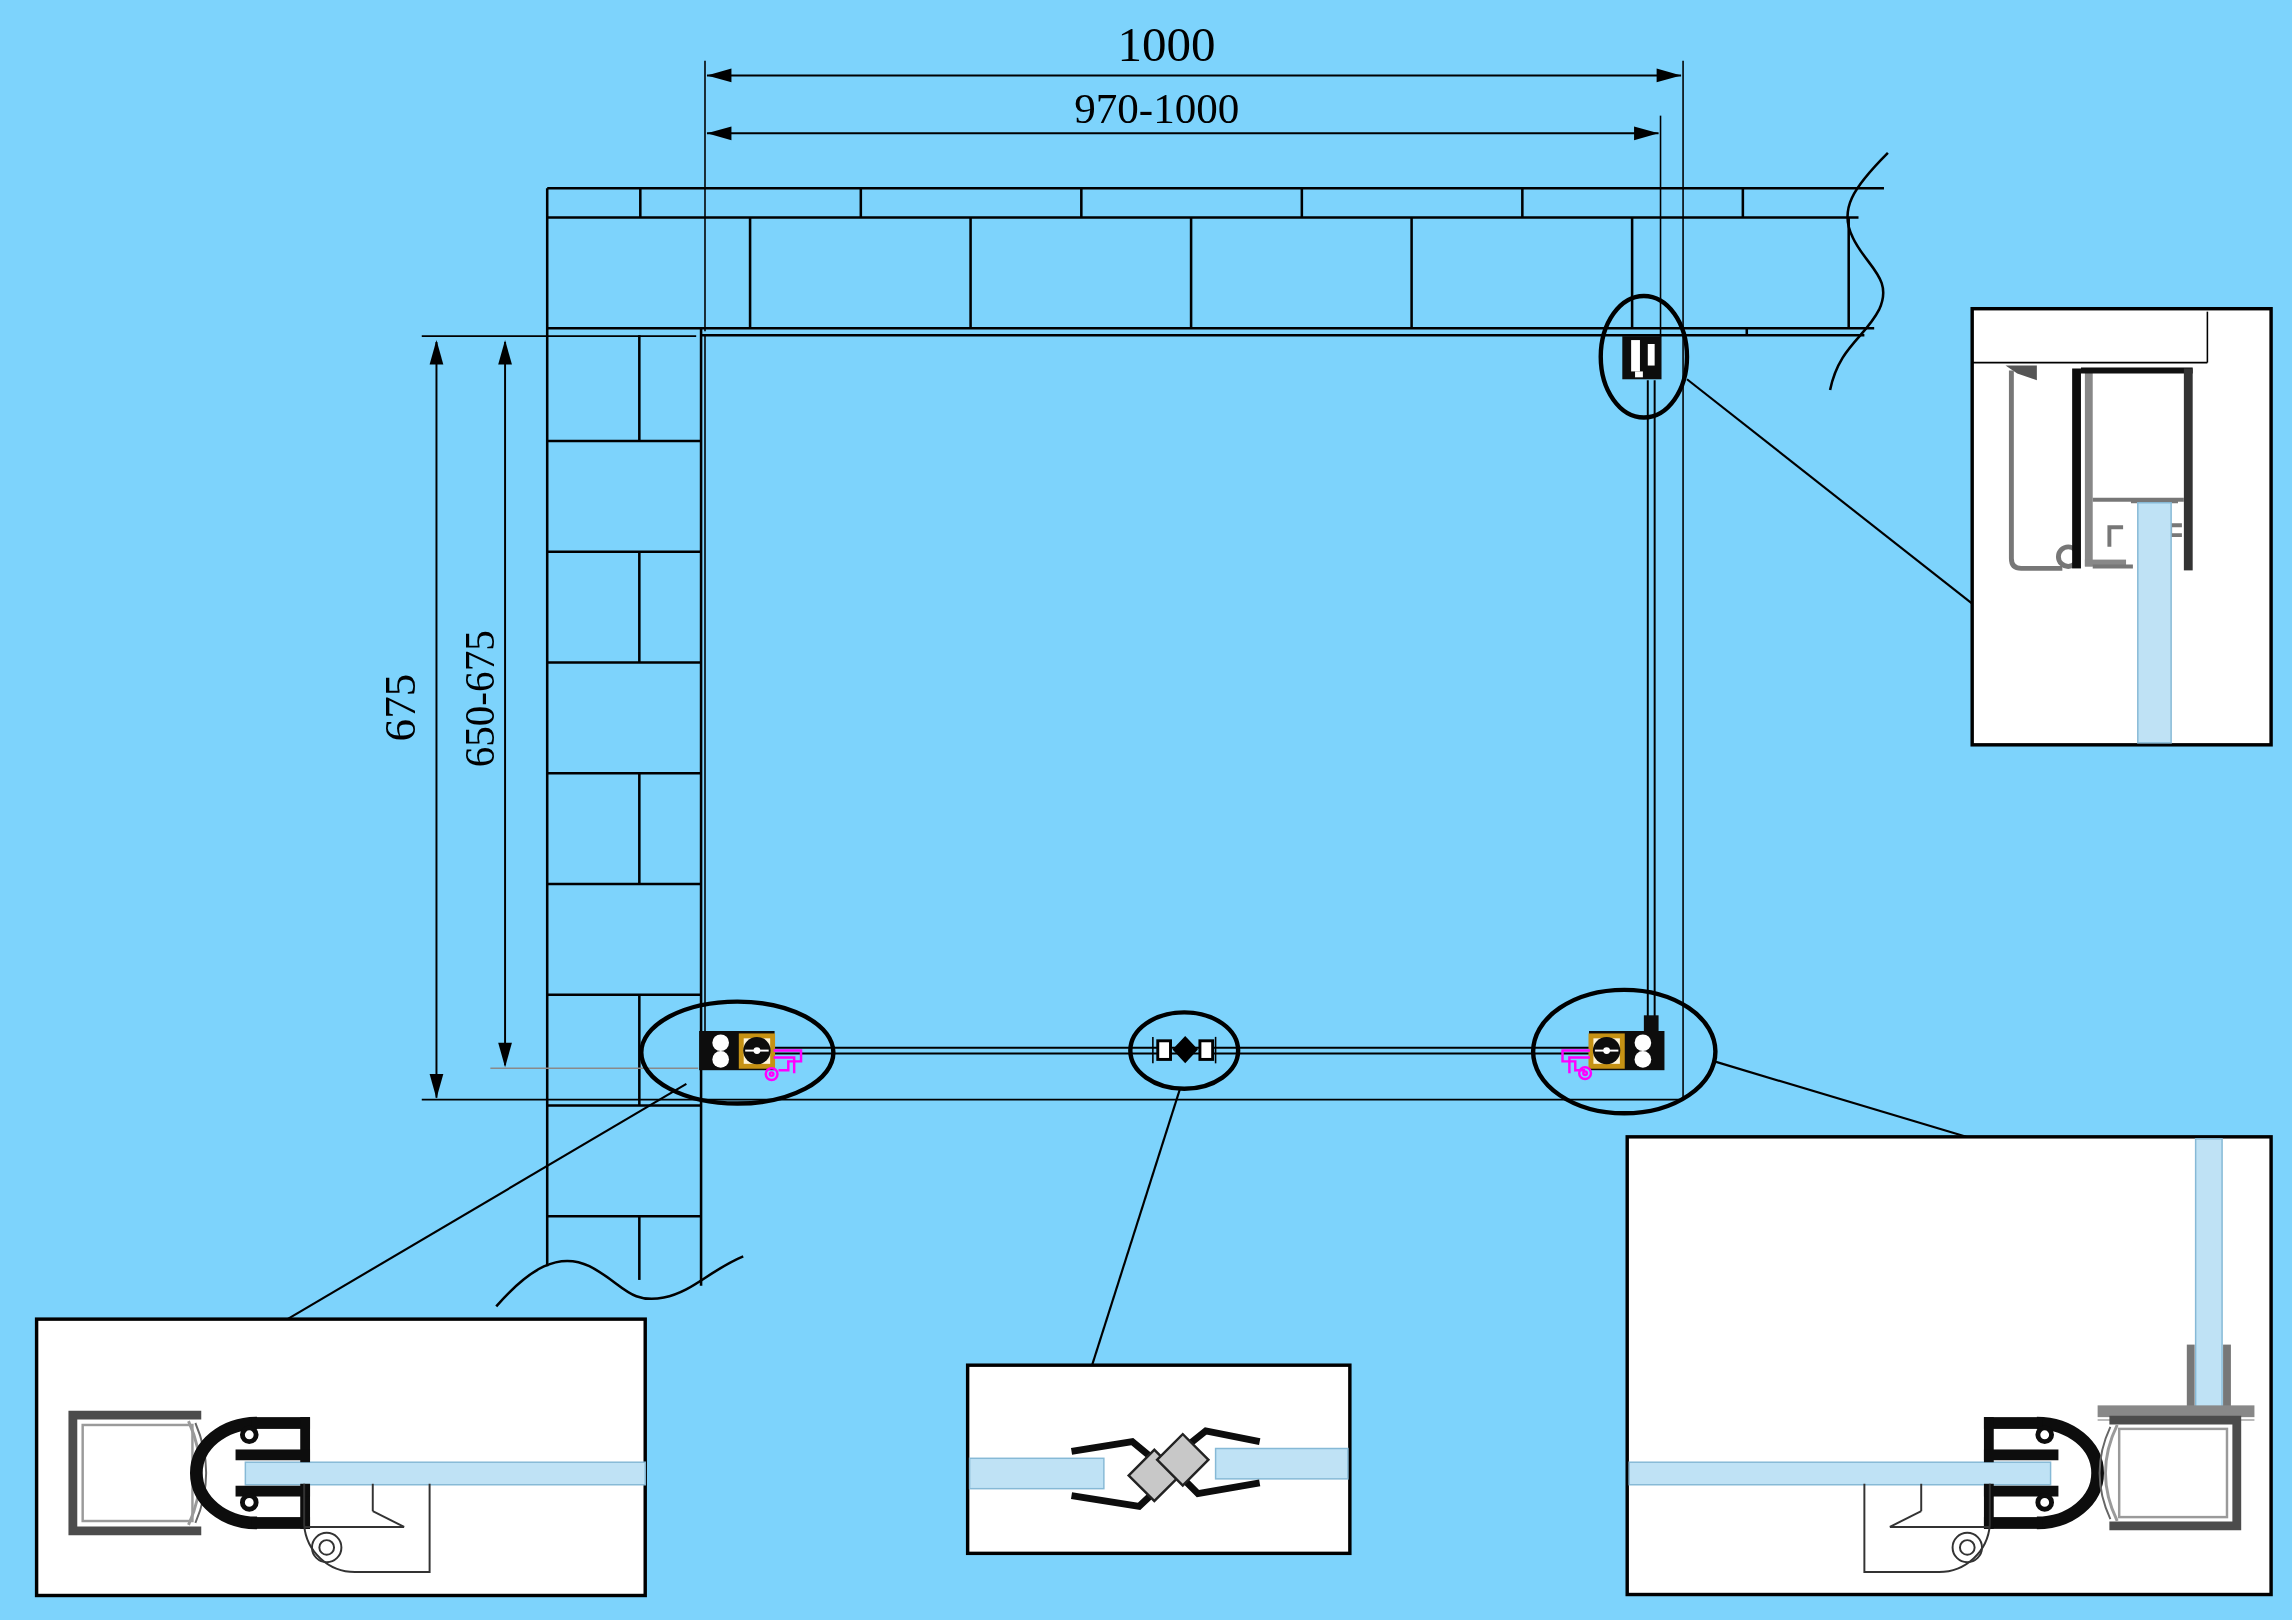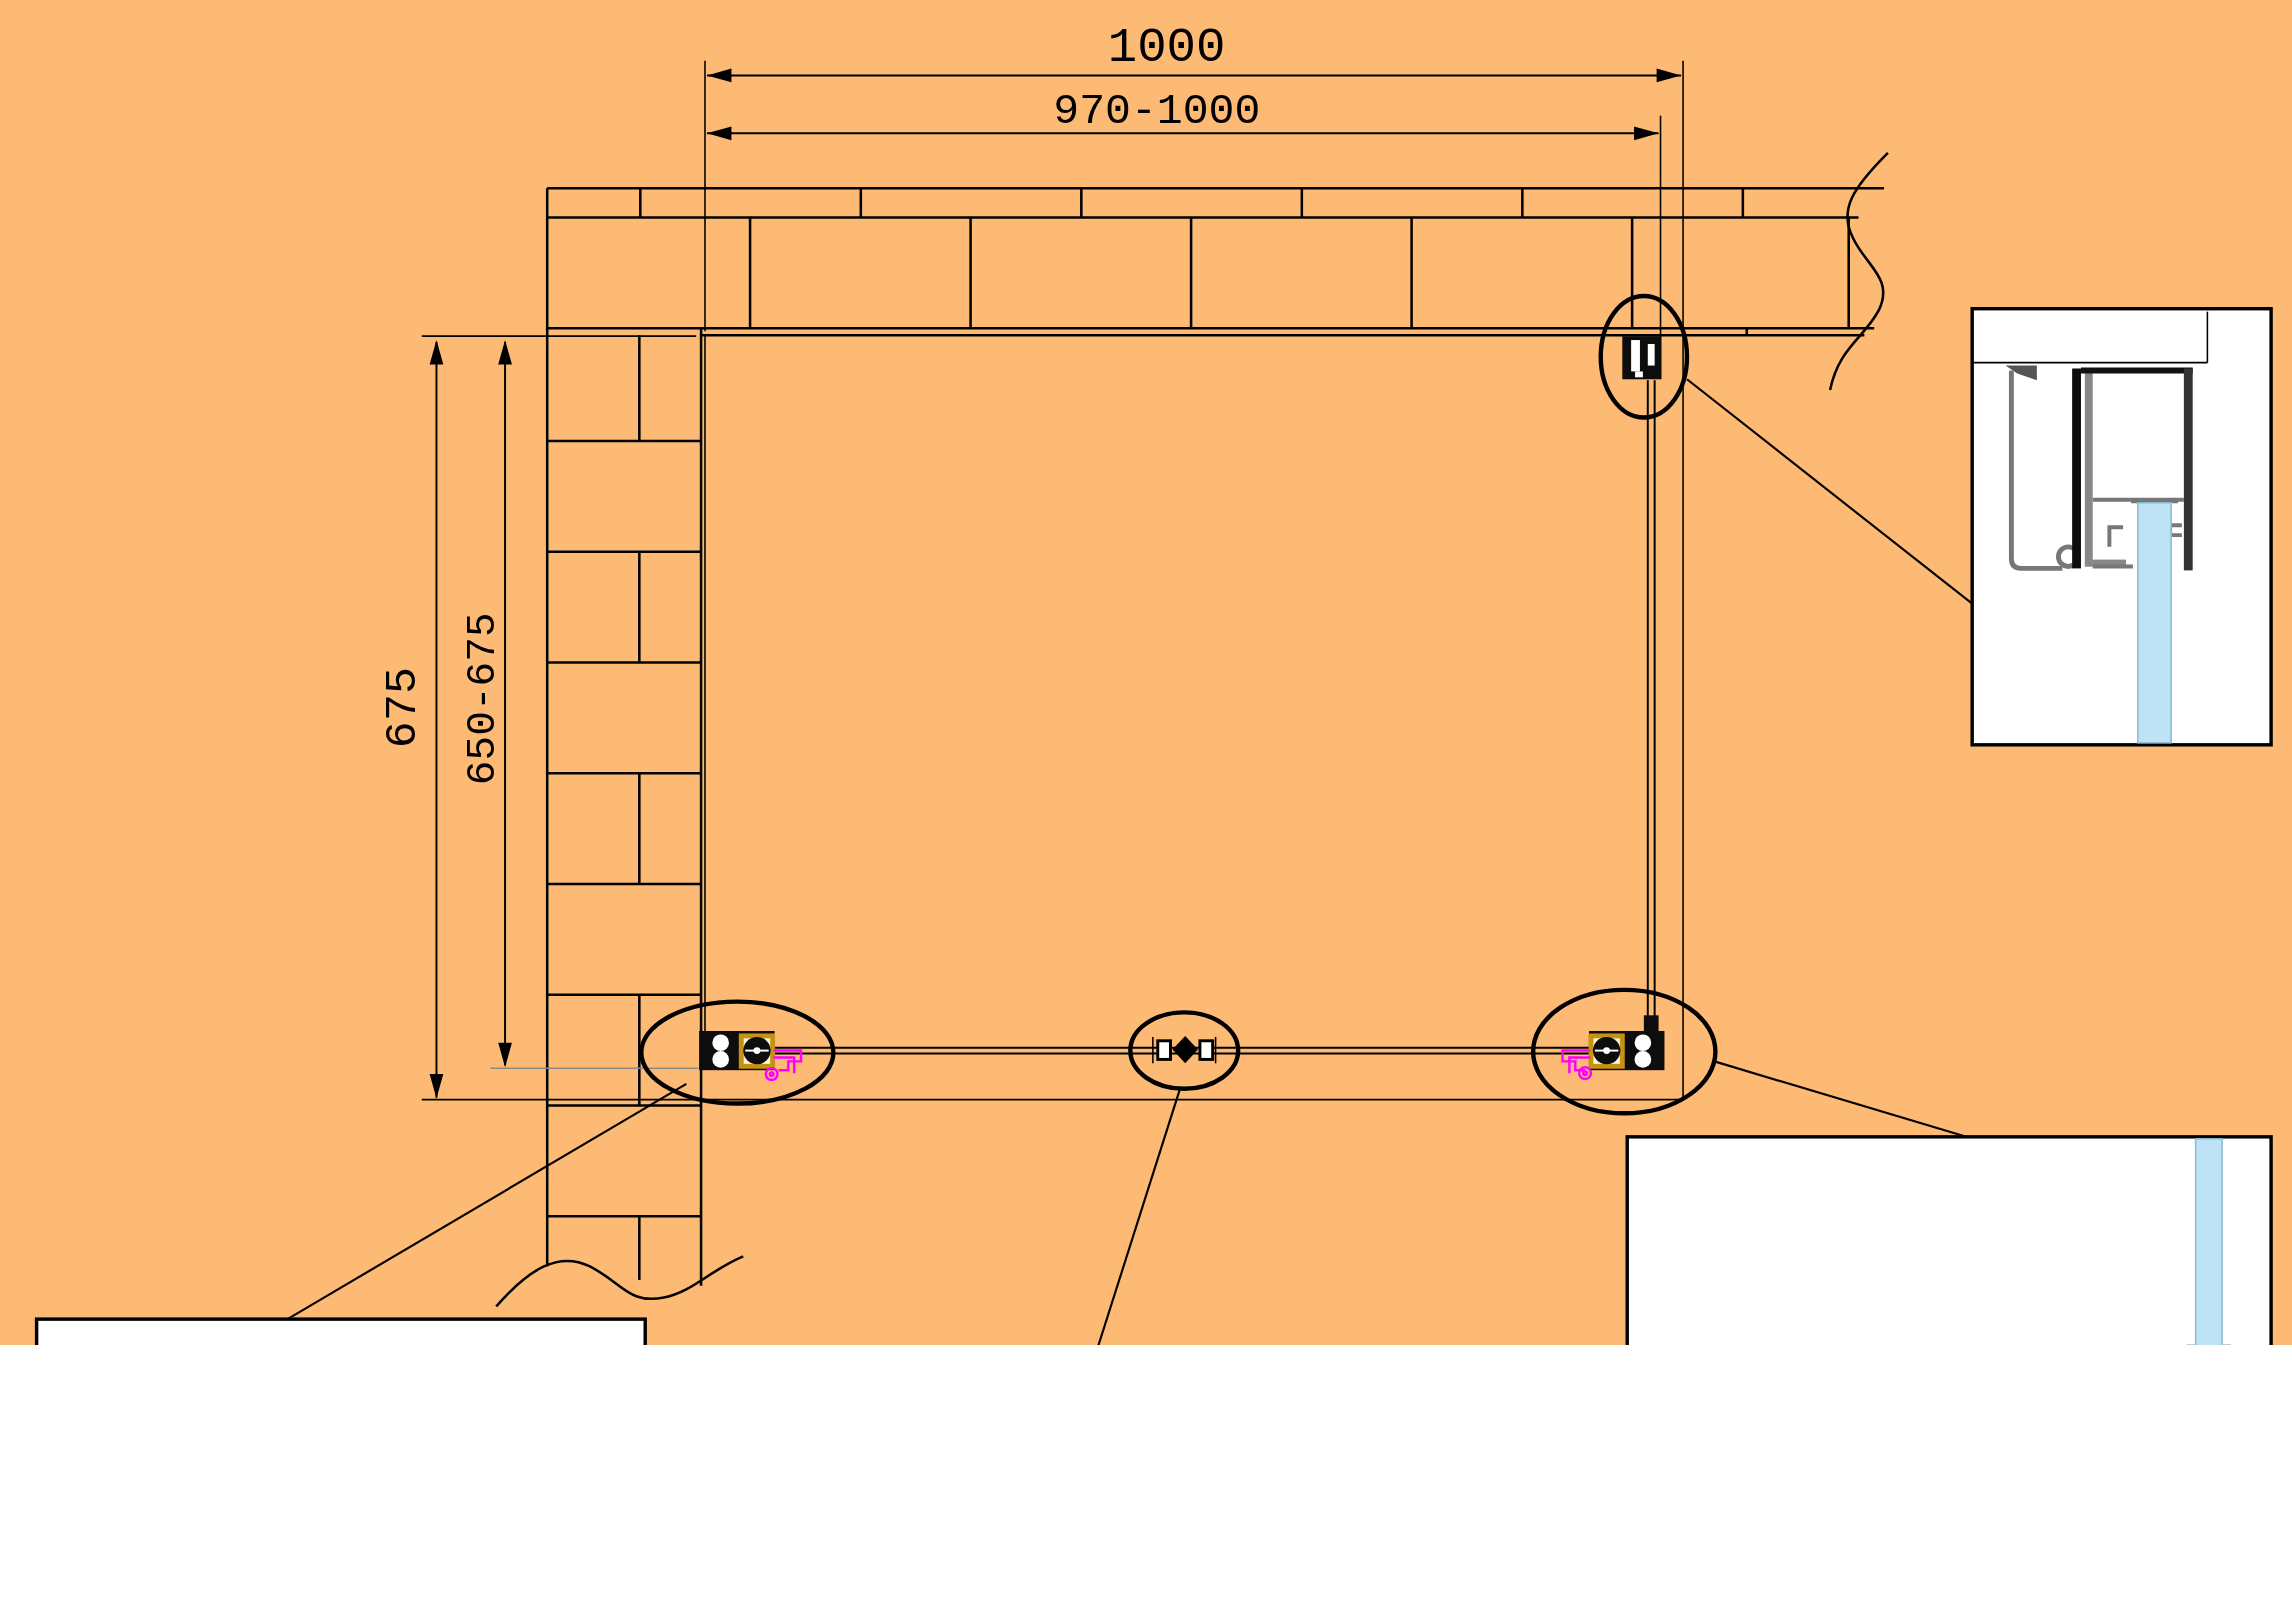--- a/index.html
+++ b/index.html
@@ -1,17 +1,17 @@
 <!DOCTYPE html>
 <html style="--glass: #bfe2f5; --glass-edge: #86b9d6; --magenta: #ff00ff; --gold: #c69214; --magnet-gray: #c8c8c8;"><head>
 <meta charset="utf-8">
 <style>
   html,body{margin:0;padding:0;background:#ffffff;}
-  .stage{position:relative;width:2293px;height:1345px;background:#fdba74;overflow:hidden;
-         font-family:Liberation Mono, monospace;}
+  .stage{position:relative;width:2293px;height:1620px;background:#7dd3fc;overflow:hidden;
+         font-family:Liberation Serif, serif;}
   svg{position:absolute;left:0;top:0;}
   
   .wall{stroke:#000;stroke-width:2.6;fill:none;}
   .thin{stroke:#000;stroke-width:1.6;fill:none;}
   .thin-gray{stroke:#8a8a8a;stroke-width:1.6;fill:none;}
   .dim{stroke:#000;stroke-width:2;fill:none;}
   .arrow{fill:#000;stroke:none;}
   .circle-callout{stroke:#000;stroke-width:4.5;fill:none;}
   .leader{stroke:#000;stroke-width:2.2;fill:none;}
   .dbox{stroke:#000;stroke-width:3.5;fill:#fff;}

